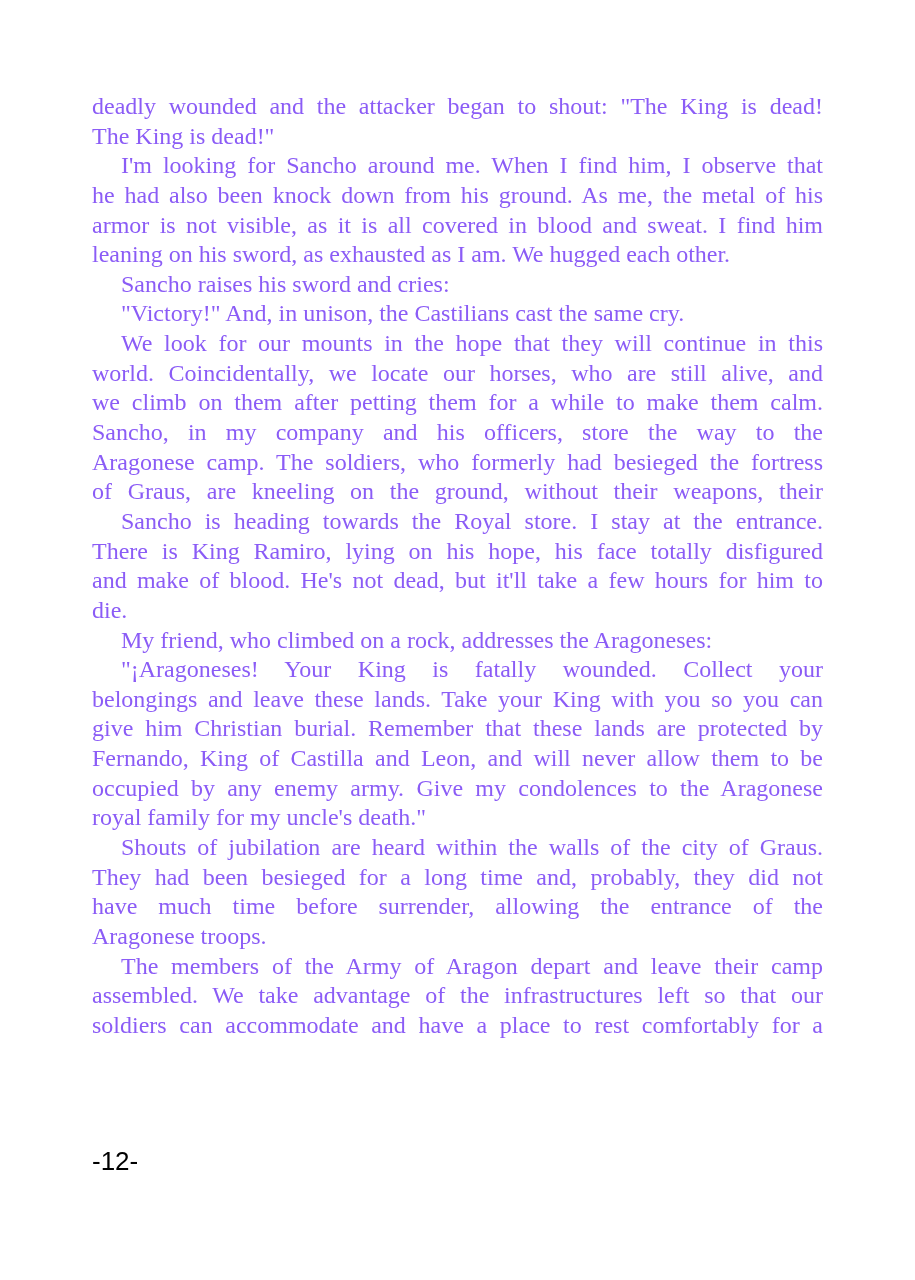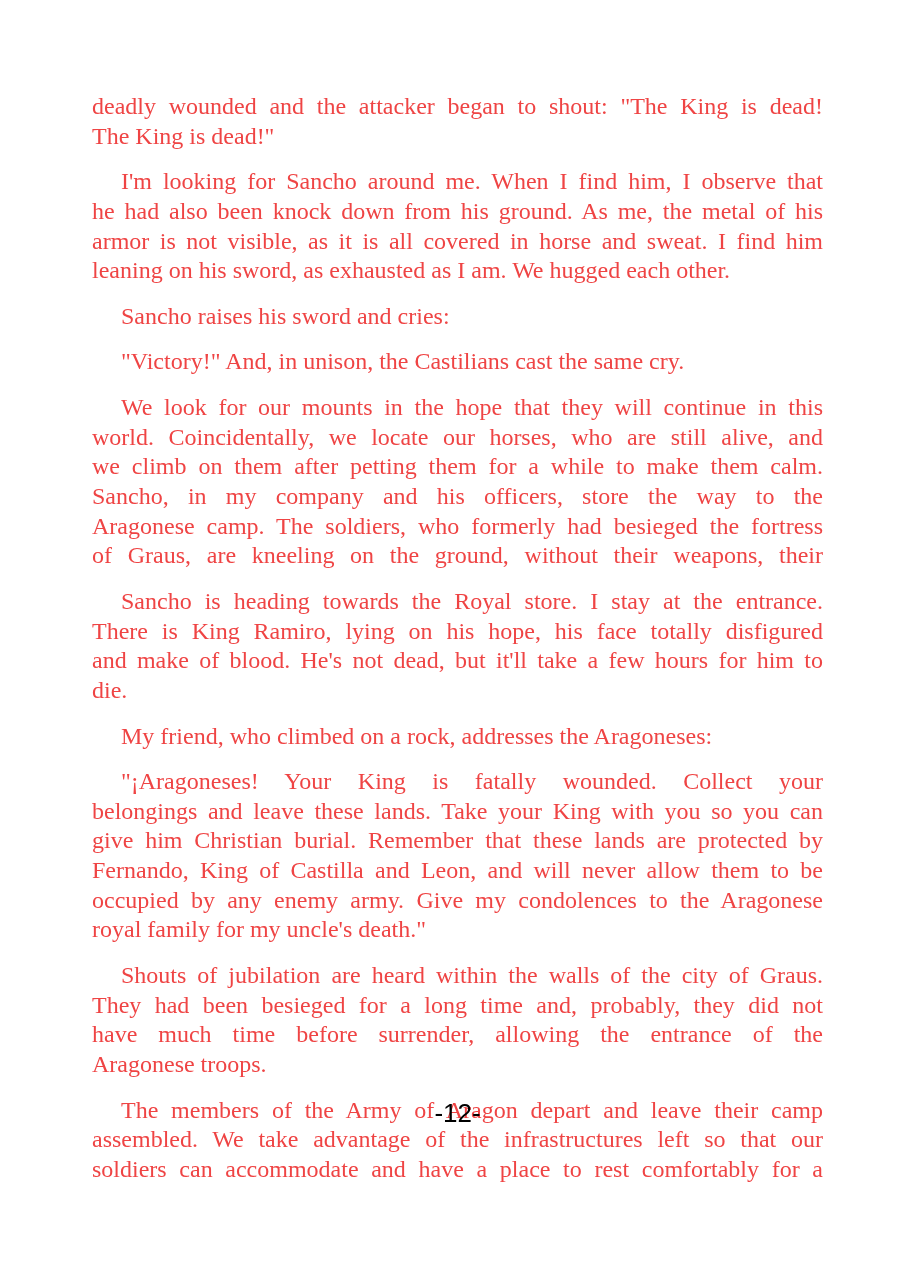--- a/index.html
+++ b/index.html
@@ -15,65 +15,64 @@
     overflow: hidden;
   }
   .text-block {
     position: absolute;
     left: 92px;
     top: 92px;
     width: 731px;
     font-family: "Liberation Serif", "DejaVu Serif", serif;
     font-size: 24px;
     line-height: 29.65px;
-    color: #ef4444;
+    color: #8b5cf6;
     hyphens: none;
   }
   .paragraph {
     margin: 0;
     padding: 0;
   }
   .line {
     height: 29.65px;
     text-align: justify;
     text-align-last: justify;
     white-space: normal;
   }
   .line.para-end {
     text-align-last: left;
   }
   .line.indent {
     text-indent: 29px;
-    margin-top: 16px;
   }
   .footer {
     position: absolute;
     left: 92px;
-    top: 1098px;
+    top: 1146px;
     width: 731px;
-    text-align: center;
+    text-align: left;
     font-family: "Liberation Sans", "DejaVu Sans", sans-serif;
     font-size: 26px;
     line-height: 30px;
     color: #000000;
   }
 </style>
 </head>
 <body>
 
 <div class="page">
   <div class="text-block">
       <div class="paragraph">
         <div class="line">deadly wounded and the attacker began to shout: "The King is dead!</div>
         <div class="line para-end">The King is dead!"</div>
       </div>
       <div class="paragraph">
         <div class="line indent">I'm looking for Sancho around me. When I find him, I observe that</div>
         <div class="line">he had also been knock down from his ground. As me, the metal of his</div>
-        <div class="line">armor is not visible, as it is all covered in horse and sweat. I find him</div>
+        <div class="line">armor is not visible, as it is all covered in blood and sweat. I find him</div>
         <div class="line para-end">leaning on his sword, as exhausted as I am. We hugged each other.</div>
       </div>
       <div class="paragraph">
         <div class="line indent para-end">Sancho raises his sword and cries:</div>
       </div>
       <div class="paragraph">
         <div class="line indent para-end">"Victory!" And, in unison, the Castilians cast the same cry.</div>
       </div>
       <div class="paragraph">
         <div class="line indent">We look for our mounts in the hope that they will continue in this</div>

